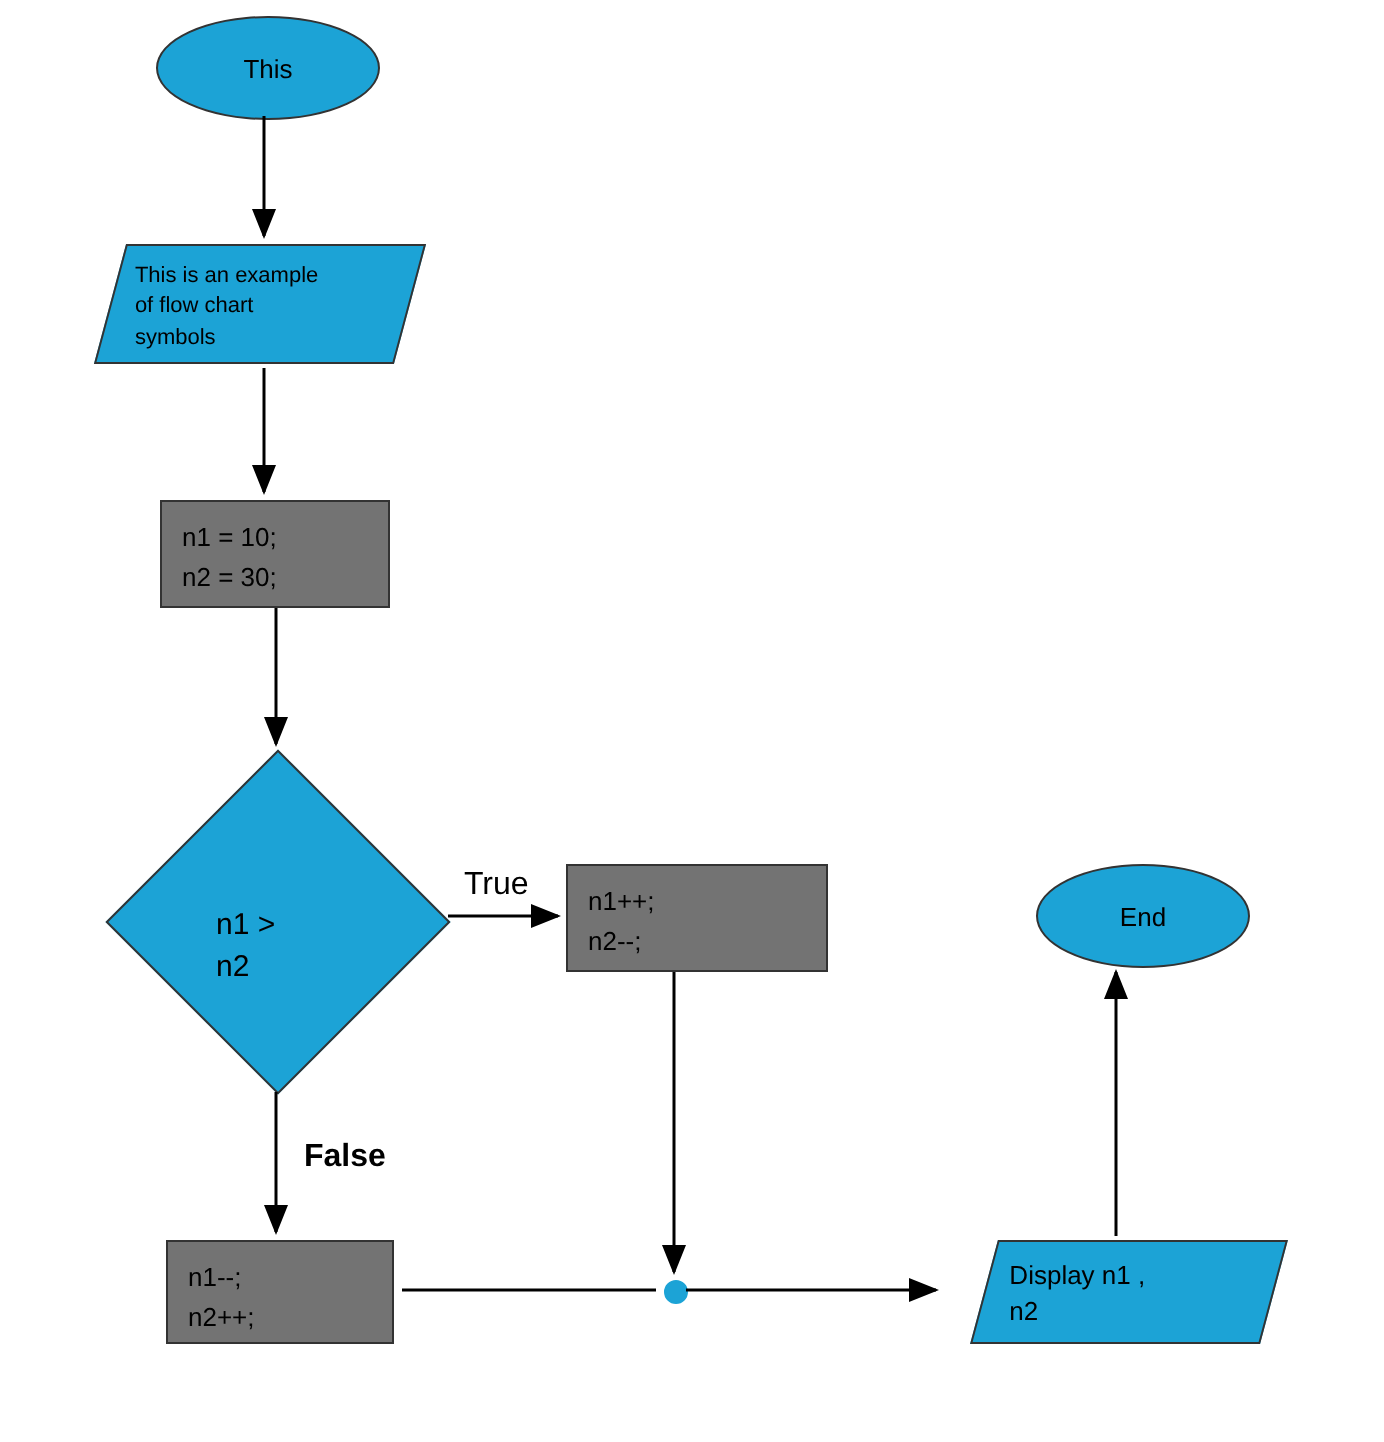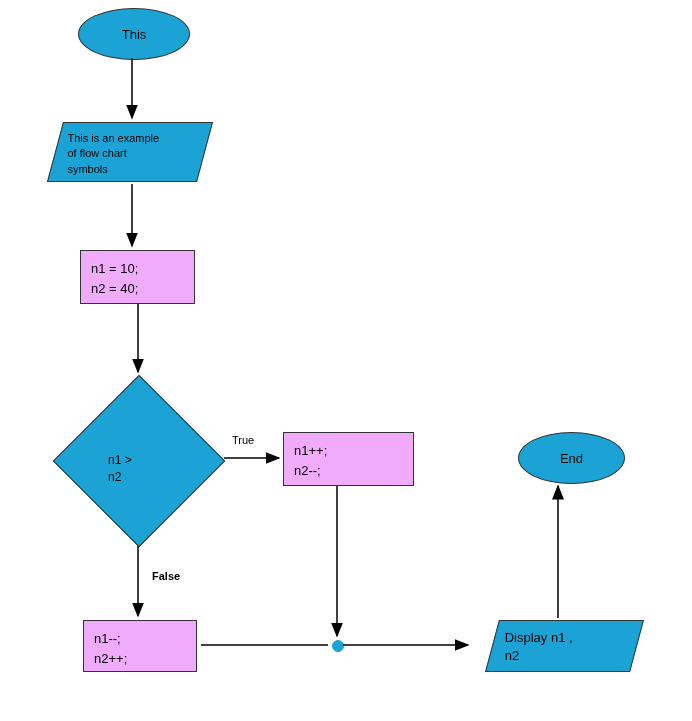--- a/index.html
+++ b/index.html
@@ -31,54 +31,54 @@
       font-size: 11px;
       color: #000;
       line-height: 1.4;
       box-sizing: border-box;
     }
     .io-shape > div {
       transform: skewX(15deg);
     }
     .process {
       position: absolute;
-      background: #f0abfc;
+      background: #737373;
       border: 1px solid #333;
       padding: 8px 10px;
       font-size: 13px;
       color: #000;
       line-height: 1.5;
       box-sizing: border-box;
     }
     .decision {
       position: absolute;
       width: 120px;
       height: 120px;
       background: #1ca3d6;
       border: 1px solid #333;
       transform: rotate(45deg);
     }
     .decision-text {
       position: absolute;
-      font-size: 12px;
+      font-size: 15px;
       color: #000;
       line-height: 1.4;
       z-index: 2;
     }
     .connector {
       position: absolute;
       width: 10px;
       height: 10px;
       background: #1ca3d6;
       border: 1px solid #1ca3d6;
       border-radius: 50%;
     }
     .label {
       position: absolute;
-      font-size: 11px;
+      font-size: 16px;
       color: #000;
     }
     svg.arrows {
       position: absolute;
       top: 0;
       left: 0;
       width: 692px;
       height: 721px;
       pointer-events: none;
     }
@@ -93,21 +93,21 @@
 <div class="io-shape" style="left:55px; top:122px; width:150px; height:60px;">
   <div>
     <span>This is an example</span><br>
     <span>of flow chart</span><br>
     <span>symbols</span>
   </div>
 </div>
 
 <div class="process" style="left:80px; top:250px; width:115px; height:54px;">
   <span>n1 = 10;</span><br>
-  <span>n2 = 40;</span>
+  <span>n2 = 30;</span>
 </div>
 
 <div class="decision" style="left:78px; top:400px;"></div>
 <div class="decision-text" style="left:108px; top:452px;">
   <span>n1 &gt;</span><br>
   <span>n2</span>
 </div>
 
 <div class="label" style="left:232px; top:434px;">
   <span>True</span>

